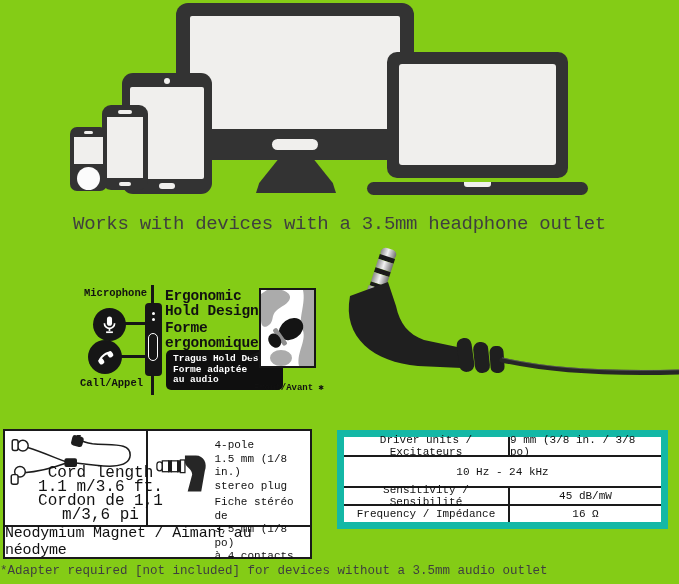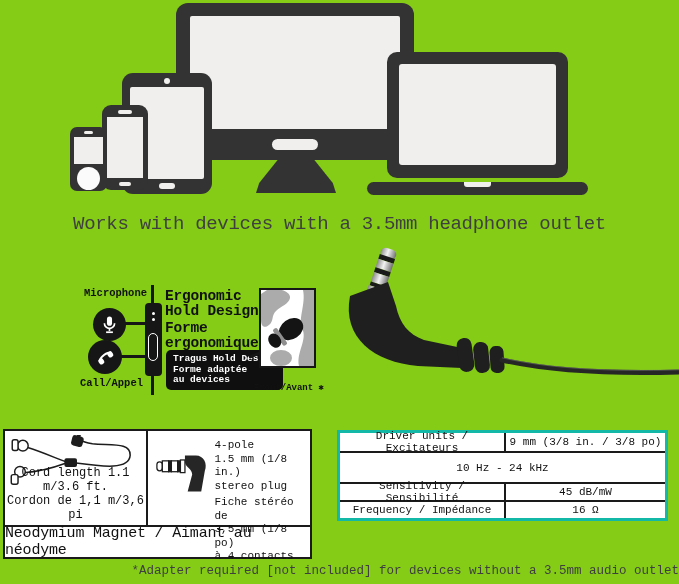--- a/index.html
+++ b/index.html
@@ -32,21 +32,21 @@
   .phone-home{left:17px;top:77px;width:12px;height:4px;border-radius:2px;}
 
   .ipod{left:70px;top:127px;width:37px;height:64px;border-radius:7px;}
   .ipod-notch{left:14px;top:4px;width:9px;height:3px;border-radius:2px;}
   .ipod-glass{left:4px;top:10px;width:29px;height:27px;}
   .ipod-wheel{left:7px;top:40px;width:23px;height:23px;border-radius:50%;background:#fbfbfb;}
 
   
   .heading{position:absolute;left:0;top:213px;width:679px;text-align:center;
            font-size:19px;letter-spacing:-0.3px;color:#3f3f3f;}
-  .footnote{position:absolute;left:0;top:564px;width:679px;text-align:right;
+  .footnote{position:absolute;left:0;top:564px;width:679px;text-align:left;
             font-size:12.5px;color:#3f3f3f;}
 
   
   .mic-label{position:absolute;left:84px;top:287px;font-size:10.5px;font-weight:bold;}
   .call-label{position:absolute;left:80px;top:377px;font-size:10.5px;font-weight:bold;}
   .cable-seg{position:absolute;width:3px;background:#161616;}
   .remote-bar{position:absolute;left:145px;top:303px;width:17px;height:73px;
               background:#161616;border-radius:4px;}
   .remote-dot{position:absolute;width:3px;height:3px;border-radius:50%;background:#fff;left:7px;}
   .remote-btn{position:absolute;left:3px;top:30px;width:8px;height:26px;
@@ -74,29 +74,29 @@
 
   
   .plug-photo{position:absolute;left:320px;top:240px;width:359px;height:160px;}
 
   
   .cord-box{position:absolute;left:3px;top:429px;width:305px;border:2px solid #1a1a1a;
             background:#fff;}
   .cord-top{display:flex;height:94px;}
   .cord-cell{width:143px;border-right:2px solid #1a1a1a;position:relative;box-sizing:border-box;}
   .cord-text{position:absolute;left:0;bottom:3px;width:100%;text-align:center;
-             font-size:12px;line-height:14px;}
+             font-size:16px;line-height:14px;padding-left:25px;}
   .plug-cell{flex:1;display:flex;padding:10px 0 0 8px;}
   .plug-text{margin-left:6px;font-size:11px;line-height:13.5px;margin-top:-2px;}
   .plug-text .fr{margin-top:3px;}
   .magnet-bar{border-top:2px solid #1a1a1a;height:30px;display:flex;align-items:center;
               justify-content:center;font-size:15px;letter-spacing:-0.2px;}
 
   
-  .spec-table{position:absolute;left:337px;top:430px;width:331px;border:3px solid #14b8a6;
+  .spec-table{position:absolute;left:337px;top:430px;width:331px;border:7px solid #14b8a6;
               box-sizing:border-box;background:#fff;}
   .spec-row{display:flex;border-top:2px solid #1a1a1a;box-sizing:border-box;}
   .spec-row:first-child{border-top:none;}
   .spec-row:nth-child(1){height:18px;} .spec-row:nth-child(2){height:31px;}
   .spec-row:nth-child(3){height:18px;} .spec-row:nth-child(4){height:18px;}
   .spec-row:nth-child(5){height:33px;}
   .spec-label{width:166px;border-right:2px solid #1a1a1a;box-sizing:border-box;
               display:flex;flex-direction:column;justify-content:center;align-items:center;
               text-align:center;font-size:11px;line-height:12.5px;}
   .spec-value{flex:1;display:flex;align-items:center;justify-content:center;font-size:11px;}
@@ -175,21 +175,21 @@
     <span class="blk">ergonomique</span>
   </div>
   <div class="ergo ergo-en">
     <span class="blk">Ergonomic</span>
     <span class="blk">Hold Design</span>
   </div>
 
   <div class="tragus-badge">
     <span class="blk">Tragus Hold Design</span>
     <span class="blk">Forme adaptée</span>
-    <span class="blk">au devices</span>
+    <span class="blk">au audio</span>
   </div>
   <div class="pointer-line"></div>
 
   <div class="ear-box">
     <svg width="53" height="76" viewBox="0 0 53 76">
       <path d="M6,0 C16,-3 30,1 29,8 C28,14 20,16 15,21 C10,26 13,31 8,35 C3,39 0,36 0,30 L0,4 Z" fill="#ababab"></path>
       <path d="M42,0 L53,0 L53,76 L38,76 C35,62 47,50 41,38 C37,29 45,14 42,0 Z" fill="#ababab"></path>
       <ellipse cx="20" cy="68" rx="11" ry="8" fill="#ababab"></ellipse>
       <g transform="rotate(-35 26 42)">
         <ellipse cx="31" cy="42" rx="13" ry="10" fill="#141414"></ellipse>

